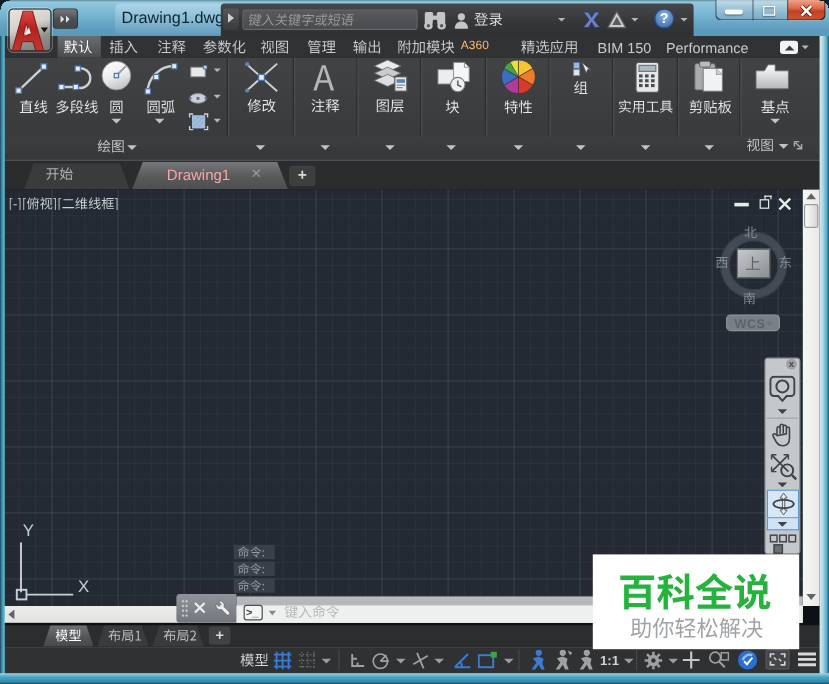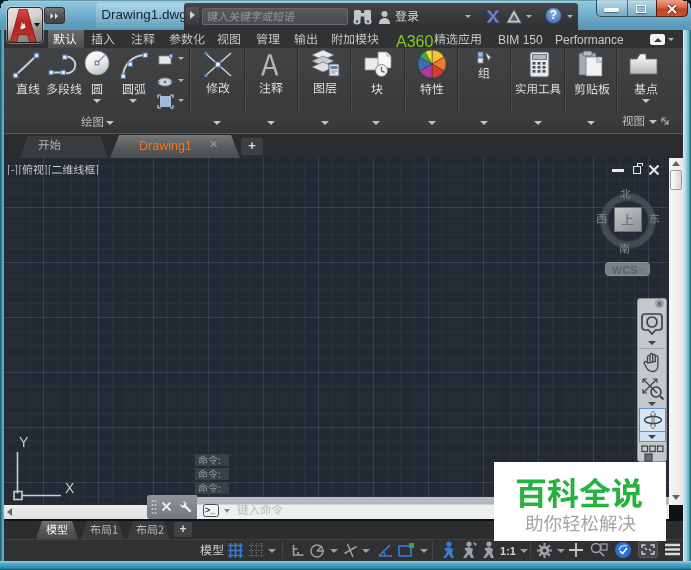--- a/index.html
+++ b/index.html
@@ -129,21 +129,21 @@
 <div class="abs" style="left:294px;top:33px">
     <svg width="24.0" height="12.0" viewBox="0 -880 2000 1000">
       <path d="M734 -447V-85H793V-447ZM861 -484V-5C861 6 857 9 846 10C833 10 793 10 747 9C757 27 765 54 767 71C826 71 866 70 890 60C915 49 922 31 922 -5V-484ZM71 -330C79 -338 108 -344 140 -344H219V-206C152 -190 90 -176 42 -167L59 -96L219 -137V79H285V-154L368 -176L362 -239L285 -221V-344H365V-413H285V-565H219V-413H132C158 -483 183 -566 203 -652H367V-720H217C225 -756 231 -792 236 -827L166 -839C162 -800 157 -759 150 -720H47V-652H137C119 -569 100 -501 91 -475C77 -430 65 -398 48 -393C56 -376 67 -344 71 -330ZM659 -843C593 -738 469 -639 348 -583C366 -568 386 -545 397 -527C424 -541 451 -557 477 -574V-532H847V-581C872 -566 899 -551 926 -537C935 -557 956 -581 974 -596C869 -641 774 -698 698 -783L720 -816ZM506 -594C562 -635 615 -683 659 -734C710 -678 765 -633 826 -594ZM614 -406V-327H477V-406ZM415 -466V76H477V-130H614V1C614 10 612 12 604 13C594 13 568 13 537 12C546 30 554 57 556 74C599 74 630 74 651 63C672 52 677 33 677 1V-466ZM477 -269H614V-187H477Z M1104 -341V21H1814V78H1895V-341H1814V-54H1539V-404H1855V-750H1774V-477H1539V-839H1457V-477H1228V-749H1150V-404H1457V-54H1187V-341Z" fill="#c9cacc"></path>
     </svg>
   </div>
 <div class="abs" style="left:331px;top:33px">
     <svg width="48.0" height="12.0" viewBox="0 -880 4000 1000">
       <path d="M574 -414C611 -342 656 -245 676 -184L738 -214C717 -275 672 -368 632 -440ZM802 -828V-610H553V-540H802V-16C802 0 796 4 781 5C766 6 719 6 665 4C676 25 686 59 690 78C764 79 808 76 836 64C863 51 874 28 874 -17V-540H963V-610H874V-828ZM516 -839C474 -693 401 -550 317 -457C332 -442 356 -410 365 -395C390 -424 414 -457 437 -494V75H505V-617C536 -682 563 -751 585 -821ZM83 -797V80H150V-729H273C253 -659 226 -567 200 -493C266 -411 281 -339 281 -284C281 -251 276 -222 262 -211C255 -205 244 -202 233 -202C219 -201 201 -201 180 -203C192 -184 197 -156 197 -136C219 -135 242 -135 261 -138C280 -140 297 -146 310 -157C337 -176 348 -220 348 -276C348 -340 333 -415 266 -501C297 -584 332 -687 358 -772L310 -801L298 -797Z M1572 -716V65H1644V-9H1838V57H1913V-716ZM1644 -81V-643H1838V-81ZM1195 -827 1194 -650H1053V-577H1192C1185 -325 1154 -103 1028 29C1047 41 1074 64 1086 81C1221 -66 1256 -306 1265 -577H1417C1409 -192 1400 -55 1379 -26C1370 -13 1360 -9 1345 -10C1327 -10 1284 -10 1237 -14C1250 7 1257 39 1259 61C1304 64 1350 65 1378 61C1407 57 1426 48 1444 22C1475 -21 1482 -167 1490 -612C1490 -623 1490 -650 1490 -650H1267L1269 -827Z M2472 -417H2820V-345H2472ZM2472 -542H2820V-472H2472ZM2732 -840V-757H2578V-840H2507V-757H2360V-693H2507V-618H2578V-693H2732V-618H2805V-693H2945V-757H2805V-840ZM2402 -599V-289H2606C2602 -259 2598 -232 2591 -206H2340V-142H2569C2531 -65 2459 -12 2312 20C2326 35 2345 63 2352 80C2526 38 2607 -34 2647 -140C2697 -30 2790 45 2920 80C2930 61 2950 33 2966 18C2853 -6 2767 -61 2719 -142H2943V-206H2666C2671 -232 2676 -260 2679 -289H2893V-599ZM2175 -840V-647H2050V-577H2175V-576C2148 -440 2090 -281 2032 -197C2045 -179 2063 -146 2072 -124C2110 -183 2146 -274 2175 -372V79H2247V-436C2274 -383 2305 -319 2318 -286L2366 -340C2349 -371 2273 -496 2247 -535V-577H2350V-647H2247V-840Z M3809 -379H3652C3655 -415 3656 -452 3656 -488V-600H3809ZM3583 -829V-671H3402V-600H3583V-489C3583 -452 3582 -415 3578 -379H3372V-308H3568C3541 -181 3470 -63 3289 25C3306 38 3330 65 3340 82C3529 -12 3606 -139 3637 -277C3689 -110 3778 16 3916 82C3927 61 3951 31 3968 16C3833 -40 3744 -157 3697 -308H3950V-379H3880V-671H3656V-829ZM3036 -163 3066 -88C3153 -126 3265 -177 3371 -226L3354 -293L3244 -246V-528H3354V-599H3244V-828H3173V-599H3052V-528H3173V-217C3121 -196 3074 -177 3036 -163Z" fill="#c9cacc"></path>
     </svg>
   </div>
-<div class="abs" style="left:396px;top:33px;font-size:16px;color:#84cc16">A360</div>
+<div class="abs" style="left:384px;top:33px;font-size:10px;color:#fdba74">A360</div>
 <div class="abs" style="left:434px;top:33px">
     <svg width="48.0" height="12.0" viewBox="0 -880 4000 1000">
       <path d="M51 -762C77 -693 101 -602 106 -543L161 -556C154 -616 131 -706 103 -775ZM328 -779C315 -712 286 -614 264 -555L311 -540C336 -596 367 -689 391 -763ZM41 -504V-434H170C139 -324 83 -192 30 -121C42 -101 62 -68 69 -45C110 -104 150 -198 182 -294V78H251V-319C281 -266 316 -201 330 -167L381 -224C361 -256 277 -381 251 -412V-434H363V-504H251V-837H182V-504ZM636 -840V-759H426V-701H636V-639H451V-584H636V-517H398V-458H960V-517H707V-584H912V-639H707V-701H934V-759H707V-840ZM823 -341V-266H532V-341ZM460 -398V79H532V-84H823V2C823 13 819 17 806 17C794 18 753 18 707 16C717 34 726 60 729 79C792 79 833 78 860 68C886 57 893 39 893 2V-398ZM532 -212H823V-137H532Z M1061 -765C1119 -716 1187 -646 1216 -597L1278 -644C1246 -692 1177 -760 1118 -806ZM1446 -810C1422 -721 1380 -633 1326 -574C1344 -565 1376 -545 1390 -534C1413 -562 1435 -597 1455 -636H1603V-490H1320V-423H1501C1484 -292 1443 -197 1293 -144C1309 -130 1331 -102 1339 -83C1507 -149 1557 -264 1576 -423H1679V-191C1679 -115 1696 -93 1771 -93C1786 -93 1854 -93 1869 -93C1932 -93 1952 -125 1959 -252C1938 -257 1907 -268 1893 -282C1890 -177 1886 -163 1861 -163C1847 -163 1792 -163 1782 -163C1756 -163 1753 -166 1753 -191V-423H1951V-490H1678V-636H1909V-701H1678V-836H1603V-701H1485C1498 -731 1509 -763 1518 -795ZM1251 -456H1056V-386H1179V-83C1136 -63 1090 -27 1045 15L1095 80C1152 18 1206 -34 1243 -34C1265 -34 1296 -5 1335 19C1401 58 1484 68 1600 68C1698 68 1867 63 1945 58C1946 36 1958 -1 1966 -20C1867 -10 1715 -3 1601 -3C1495 -3 1411 -9 1349 -46C1301 -74 1278 -98 1251 -100Z M2264 -490C2305 -382 2353 -239 2372 -146L2443 -175C2421 -268 2373 -407 2329 -517ZM2481 -546C2513 -437 2550 -295 2564 -202L2636 -224C2621 -317 2584 -456 2549 -565ZM2468 -828C2487 -793 2507 -747 2521 -711H2121V-438C2121 -296 2114 -97 2036 45C2054 52 2088 74 2102 87C2184 -62 2197 -286 2197 -438V-640H2942V-711H2606C2593 -747 2565 -804 2541 -848ZM2209 -39V33H2955V-39H2684C2776 -194 2850 -376 2898 -542L2819 -571C2781 -398 2704 -194 2607 -39Z M3153 -770V-407C3153 -266 3143 -89 3032 36C3049 45 3079 70 3090 85C3167 0 3201 -115 3216 -227H3467V71H3543V-227H3813V-22C3813 -4 3806 2 3786 3C3767 4 3699 5 3629 2C3639 22 3651 55 3655 74C3749 75 3807 74 3841 62C3875 50 3887 27 3887 -22V-770ZM3227 -698H3467V-537H3227ZM3813 -698V-537H3543V-698ZM3227 -466H3467V-298H3223C3226 -336 3227 -373 3227 -407ZM3813 -466V-298H3543V-466Z" fill="#c9cacc"></path>
     </svg>
   </div>
 <div class="abs" style="left:498px;top:33px;font-size:12px;color:#c9cacc">BIM 150</div>
 <div class="abs" style="left:555px;top:33px;font-size:12px;color:#c9cacc">Performance</div>
 <div class="abs" style="left:650px;top:34px;width:15px;height:11px;background:#f2f3f5;border-radius:2.5px"></div>
 <div class="abs" style="left:653.5px;top:37.5px;width:0;height:0;border-left:4px solid transparent;border-right:4px solid transparent;border-bottom:4.5px solid #3a3b3d"></div>
 <div class="abs tri-s" style="left:668px;top:38px"></div>
@@ -397,21 +397,21 @@
   </svg>
 
 <div class="abs" style="left:0;top:133px;width:691px;height:25px;background:#2b2c2e;border-top:1px solid #58595b"></div>
 <div class="abs" style="left:20px;top:136px;width:88px;height:22px;background:#3a3b3d;clip-path:polygon(8px 0,calc(100% - 8px) 0,100% 100%,0 100%);border-radius:3px 3px 0 0"></div>
 <div class="abs" style="left:38px;top:139px">
     <svg width="23.0" height="11.5" viewBox="0 -880 2000 1000">
       <path d="M649 -703V-418H369V-461V-703ZM52 -418V-346H288C274 -209 223 -75 54 28C74 41 101 66 114 84C299 -33 351 -189 365 -346H649V81H726V-346H949V-418H726V-703H918V-775H89V-703H293V-461L292 -418Z M1462 -327V80H1531V36H1833V78H1905V-327ZM1531 -31V-259H1833V-31ZM1429 -407C1458 -419 1501 -423 1873 -452C1886 -426 1897 -402 1905 -381L1969 -414C1938 -491 1868 -608 1800 -695L1740 -666C1774 -622 1808 -569 1838 -517L1519 -497C1585 -587 1651 -703 1705 -819L1627 -841C1577 -714 1495 -580 1468 -544C1443 -508 1423 -484 1404 -480C1413 -460 1425 -423 1429 -407ZM1202 -565H1316C1304 -437 1281 -329 1247 -241C1213 -268 1178 -295 1144 -319C1163 -390 1184 -477 1202 -565ZM1065 -292C1115 -258 1168 -216 1217 -174C1171 -84 1112 -20 1040 19C1056 33 1076 60 1086 78C1162 31 1223 -34 1271 -124C1309 -87 1342 -52 1364 -21L1410 -82C1385 -115 1347 -154 1303 -193C1349 -305 1377 -448 1389 -630L1345 -637L1333 -635H1216C1229 -703 1240 -770 1248 -831L1178 -836C1171 -774 1161 -705 1148 -635H1043V-565H1134C1113 -462 1088 -363 1065 -292Z" fill="#b4b5b7"></path>
     </svg>
   </div>
 <div class="abs" style="left:110px;top:135px;width:130px;height:23px;background:linear-gradient(#77787a,#58595b 55%,#4d4e50);clip-path:polygon(9px 0,calc(100% - 9px) 0,100% 100%,0 100%);border-radius:3px 3px 0 0"></div>
-<div class="abs" style="left:139px;top:139px;font-size:12.5px;color:#f97316">Drawing1</div>
+<div class="abs" style="left:139px;top:139px;font-size:12.5px;color:#fca5a5">Drawing1</div>
 <div class="abs" style="left:209px;top:138px;font-size:11px;color:#9a9b9d">✕</div>
 <div class="abs" style="left:241px;top:138px;width:22px;height:17px;background:#3d3e40;border:1px solid #55565820;border-radius:3px"></div>
 <div class="abs" style="left:246px;top:138px;width:12px;height:16px;color:#cfe0cf;font-size:13px;font-weight:bold;text-align:center">+</div>
 
 <div class="abs" id="canvas" style="left:4px;top:158px;width:665px;height:361px;background:#242a33"></div>
 <div class="abs" style="left:4px;top:158px;width:665px;height:361px;background-image:linear-gradient(90deg,rgba(135,160,200,.13) 1px,transparent 1px),linear-gradient(rgba(135,160,200,.13) 1px,transparent 1px),linear-gradient(90deg,rgba(135,160,200,.07) 1px,transparent 1px),linear-gradient(rgba(135,160,200,.07) 1px,transparent 1px);background-size:55px 55px,55px 55px,13.75px 13.75px,13.75px 13.75px;background-position:-16px -6px,-16px -6px,-16px -6px,-16px -6px"></div>
 
 <div class="abs" style="left:7px;top:164px">
     <svg width="92.1" height="11.0" viewBox="0 -880 8375 1000">
       <path d="M106 170H304V118H174V-739H304V-792H106Z M384 -245H640V-315H384Z M719 170H918V-792H719V-739H849V118H719Z M1129 170H1327V118H1197V-739H1327V-792H1129Z M1971 -341C2006 -275 2048 -188 2067 -132L2122 -161C2102 -216 2060 -300 2023 -366ZM1929 -830C1943 -802 1959 -767 1970 -736H1673V-411C1673 -275 1668 -91 1607 39C1624 46 1654 65 1666 76C1731 -61 1740 -266 1740 -411V-669H2314V-736H2046C2034 -770 2014 -813 1996 -848ZM2161 -637V-497H1951V-433H2161V-4C2161 8 2157 12 2143 12C2131 13 2090 13 2043 12C2052 30 2061 59 2065 76C2128 76 2168 75 2194 64C2218 53 2226 34 2226 -4V-433H2312V-497H2226V-637ZM1891 -647C1869 -543 1821 -411 1756 -328C1766 -314 1780 -287 1787 -271C1806 -294 1824 -321 1841 -349V76H1906V-483C1926 -533 1942 -584 1955 -632ZM1583 -835C1541 -681 1472 -528 1393 -426C1405 -408 1426 -370 1432 -353C1458 -387 1483 -425 1507 -467V78H1577V-610C1606 -676 1631 -747 1651 -816Z M2811 -791V-259H2884V-725H3193V-259H3268V-791ZM2515 -804C2551 -765 2590 -710 2608 -673L2669 -713C2651 -748 2611 -800 2572 -838ZM2998 -649V-454C2998 -297 2968 -106 2715 25C2730 37 2754 65 2763 81C2913 2 2992 -105 3032 -214V-20C3032 47 3059 65 3127 65H3218C3305 65 3316 24 3326 -133C3307 -138 3282 -148 3263 -163C3259 -19 3254 8 3219 8H3138C3110 8 3102 0 3102 -28V-276H3051C3066 -337 3070 -397 3070 -452V-649ZM2424 -668V-599H2666C2608 -472 2503 -347 2400 -277C2411 -263 2429 -225 2435 -204C2474 -233 2513 -269 2551 -310V79H2622V-352C2657 -307 2700 -250 2720 -219L2768 -279C2749 -301 2679 -381 2641 -422C2689 -490 2730 -566 2758 -644L2718 -671L2704 -668Z M3395 170H3594V-792H3395V-739H3525V118H3395Z M3805 170H4003V118H3873V-739H4003V-792H3805Z M4178 -697V-616H4897V-697ZM4094 -104V-20H4982V-104Z M5082 -53 5096 18C5188 -6 5311 -36 5428 -66L5421 -130C5295 -101 5167 -70 5082 -53ZM5697 -809C5724 -764 5754 -705 5764 -665L5832 -696C5819 -734 5790 -791 5760 -835ZM5098 -423C5113 -430 5136 -436 5259 -452C5216 -387 5177 -335 5158 -315C5128 -278 5105 -252 5083 -248C5092 -230 5103 -197 5106 -182C5126 -194 5160 -204 5403 -252C5402 -267 5402 -296 5404 -314L5207 -279C5285 -371 5361 -483 5426 -596L5366 -632C5346 -593 5324 -553 5300 -516L5170 -502C5229 -589 5286 -701 5329 -808L5261 -838C5223 -718 5153 -587 5130 -553C5109 -520 5092 -495 5075 -492C5084 -473 5095 -438 5098 -423ZM5734 -396V-267H5573V-396ZM5583 -835C5549 -719 5478 -574 5398 -481C5410 -465 5428 -433 5436 -416C5459 -442 5481 -471 5502 -502V81H5573V8H5994V-62H5804V-199H5956V-267H5804V-396H5954V-464H5804V-591H5979V-659H5591C5616 -711 5638 -764 5656 -814ZM5734 -464H5573V-591H5734ZM5734 -199V-62H5573V-199Z M6091 -54 6107 18C6199 -10 6319 -46 6435 -80L6424 -144C6301 -109 6174 -74 6091 -54ZM6741 -780C6791 -756 6854 -717 6886 -689L6930 -736C6898 -763 6834 -800 6785 -822ZM6109 -423C6123 -430 6147 -436 6269 -452C6225 -387 6186 -337 6167 -317C6136 -280 6113 -255 6091 -251C6100 -232 6111 -197 6115 -182C6136 -194 6170 -204 6421 -255C6419 -270 6419 -298 6421 -318L6222 -282C6298 -372 6374 -482 6438 -592L6375 -630C6356 -593 6334 -555 6312 -519L6185 -506C6245 -591 6303 -699 6346 -804L6276 -837C6236 -717 6163 -589 6141 -556C6119 -522 6102 -499 6084 -494C6093 -474 6105 -438 6109 -423ZM6924 -349C6884 -286 6830 -228 6765 -178C6749 -231 6735 -295 6725 -367L6980 -415L6968 -481L6716 -434C6711 -476 6706 -520 6703 -566L6952 -604L6940 -670L6699 -634C6696 -701 6695 -770 6695 -842H6621C6622 -767 6624 -694 6628 -623L6470 -600L6482 -532L6632 -555C6635 -509 6640 -464 6645 -421L6450 -385L6462 -317L6654 -353C6666 -270 6682 -195 6703 -133C6618 -76 6520 -31 6418 0C6436 17 6455 44 6465 62C6559 29 6648 -14 6728 -66C6769 24 6823 77 6894 77C6963 77 6986 44 7000 -68C6983 -75 6959 -91 6944 -108C6939 -19 6929 4 6902 4C6858 4 6821 -37 6790 -110C6869 -170 6937 -241 6987 -319Z M7983 -781H7433V31H7999V-37H7505V-712H7983ZM7540 -200V-134H7968V-200H7781V-356H7939V-420H7781V-560H7960V-625H7549V-560H7711V-420H7566V-356H7711V-200ZM7227 -842V-633H7080V-562H7221C7190 -430 7127 -279 7064 -202C7076 -183 7094 -151 7101 -130C7147 -193 7193 -296 7227 -403V77H7296V-446C7329 -400 7368 -342 7385 -312L7425 -377C7406 -400 7327 -495 7296 -527V-562H7407V-633H7296V-842Z M8071 170H8270V-792H8071V-739H8201V118H8071Z" fill="#ced1d4"></path>

